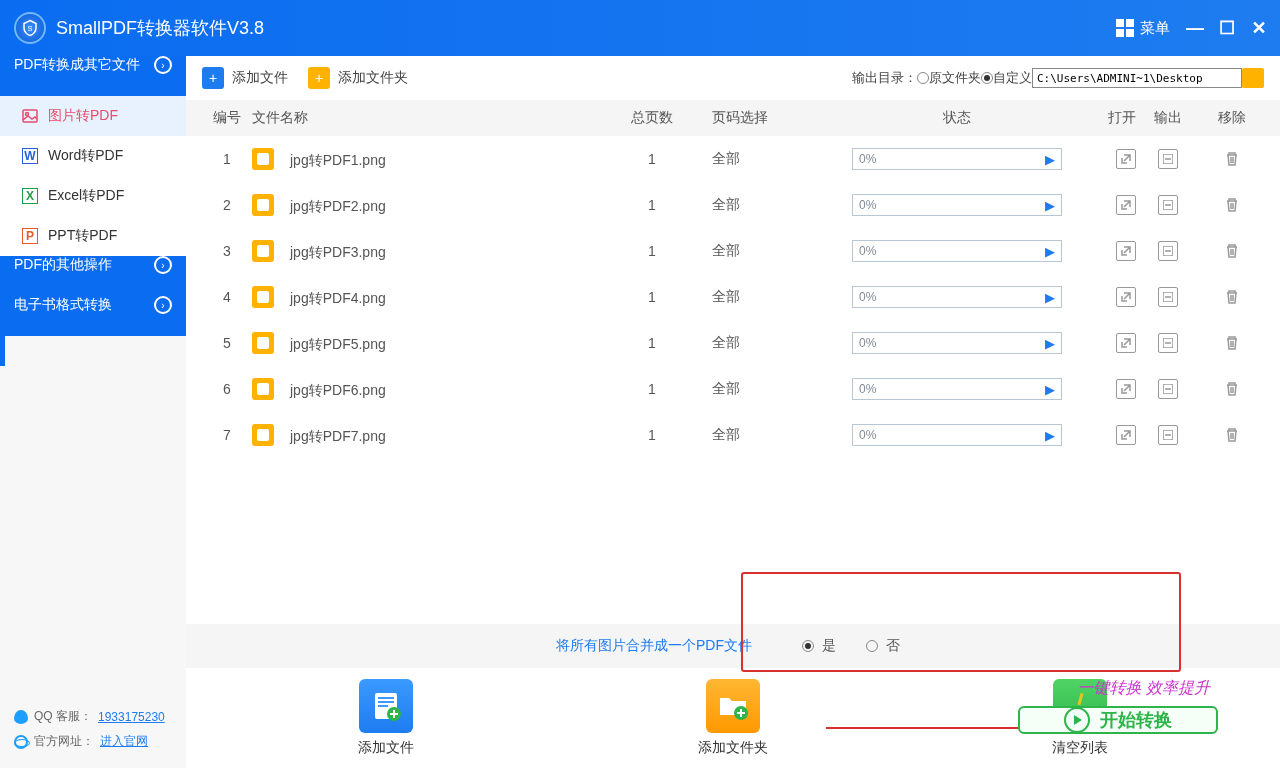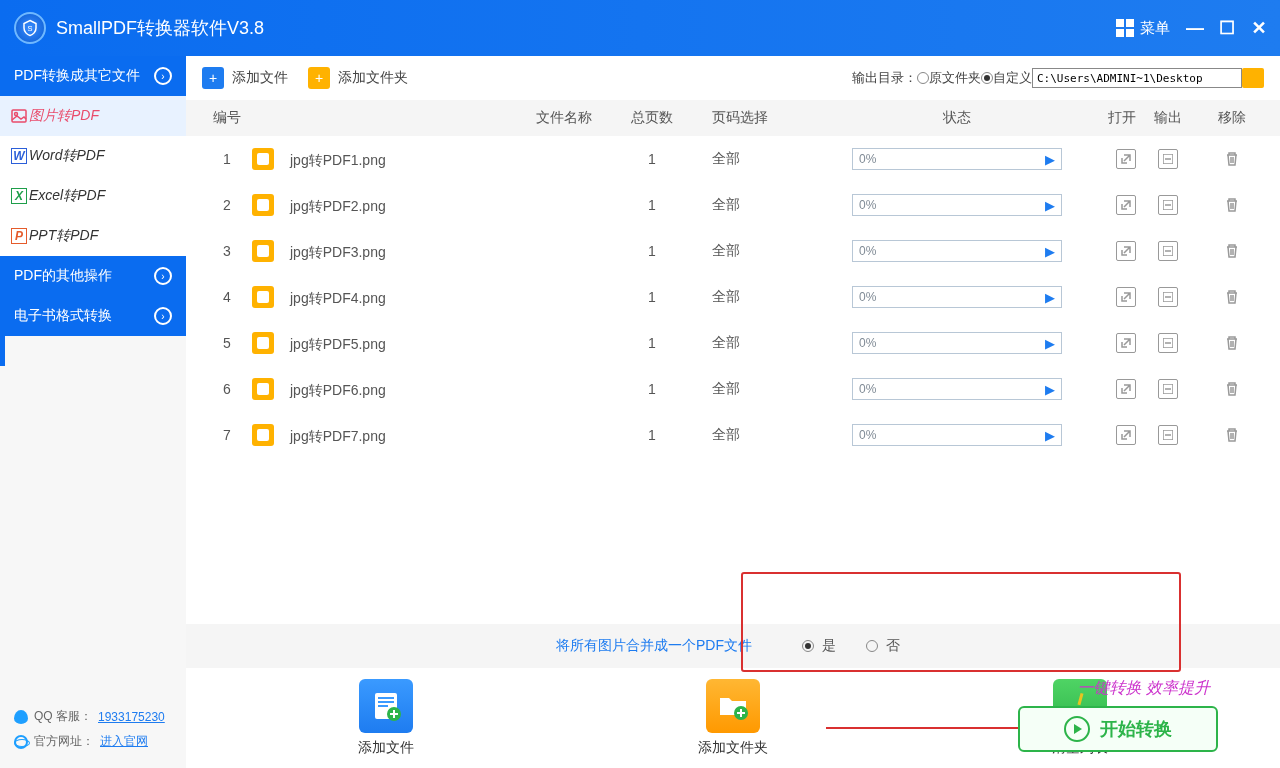--- a/index.html
+++ b/index.html
@@ -8,23 +8,23 @@
 .logo { width: 32px; height: 32px; border-radius: 50%; background: radial-gradient(circle,#3a8dff,#0a5ad0); border:2px solid #6fb8ff; display:flex; align-items:center; justify-content:center; margin-right:10px;}
 .logo svg { width:18px; height:18px; }
 .title { font-size: 18px; font-weight: 400; }
 .title-right { margin-left: auto; display:flex; align-items:center; gap:18px;}
 .menu-btn { display:flex; align-items:center; gap:6px; cursor:pointer; font-size:15px;}
 .menu-grid { width:18px; height:18px; display:grid; grid-template-columns:1fr 1fr; grid-template-rows:1fr 1fr; gap:2px;}
 .menu-grid span{background:#fff;}
 .win-btn { width:14px; height:14px; display:flex; align-items:center; justify-content:center; cursor:pointer; font-size:18px; font-weight:bold;}
 .main { display:flex; height:calc(100% - 56px); }
 .sidebar { width:205px; background:#f7f7f7; display:flex; flex-direction:column; }
-.side-cat { height:40px; background:#0a6cf0; color:#fff; display:flex; align-items:center; padding:0 14px; font-size:14px; cursor:pointer; justify-content:space-between;}
+.side-cat { height:40px; background:#0a6cf0; color:#fff; display:flex; padding:0 14px; font-size:14px; cursor:pointer; justify-content:space-between;}
 .chev { width:18px; height:18px; border:2px solid #fff; border-radius:50%; display:flex; align-items:center; justify-content:center; font-size:10px;}
-.side-sub { height:40px; background:#fff; display:flex; align-items:center; padding-left:11px; gap:2px; font-size:14px; color:#333; cursor:pointer;font-style:italic; }
+.side-sub { height:40px; background:#fff; display:flex; align-items:center; padding-left:22px; gap:10px; font-size:14px; color:#333; cursor:pointer; }
 .side-sub.sel { background:#e8f2ff; color:#e94b6b;}
 .side-sub .ico{ width:16px; height:16px; display:flex; align-items:center; justify-content:center;}
 .side-accent{ width:5px; background:#0a6cf0; height:30px; margin-top:0;}
 .side-footer{ margin-top:auto; padding:10px 14px; font-size:12px; color:#666;}
 .side-footer .row{ display:flex; align-items:center; gap:6px; margin-bottom:8px;}
 .side-footer a{ color:#1e7cf0; text-decoration:underline;}
 .content { flex:1; display:flex; flex-direction:column; background:#fff;}
 .toolbar { height:44px; display:flex; align-items:center; padding:0 16px; gap:20px; font-size:14px; color:#444;}
 .tb-btn{ display:flex; align-items:center; gap:8px; cursor:pointer;}
 .tb-ico{ width:22px; height:22px; display:flex; align-items:center; justify-content:center; color:#fff; border-radius:3px;}
@@ -54,21 +54,21 @@
 .merge-opt{ display:flex; align-items:center; gap:8px; color:#555;}
 .highlight-box{ position:absolute; border:2px solid #d93030; left:555px; width:440px; top:-52px; height:100px; pointer-events:none; border-radius:3px;}
 .bottom{ height:100px; display:flex; align-items:center; justify-content:space-around; padding:0 30px; position:relative;}
 .big-btn{ display:flex; flex-direction:column; align-items:center; gap:6px; cursor:pointer; font-size:14px; color:#333;}
 .big-ico{ width:54px; height:54px; border-radius:6px; display:flex; align-items:center; justify-content:center;}
 .big-ico.blue{ background:linear-gradient(#3a9aff,#1e7cf0);}
 .big-ico.orange{ background:linear-gradient(#ffb733,#ff9900);}
 .big-ico.green{ background:linear-gradient(#4fd464,#2db44a);}
 .promo{ position:absolute; right:70px; top:10px; font-size:16px; font-style:italic; color:#cc33cc;}
 .arrow-svg{ position:absolute; left:640px; top:40px; width:360px; height:40px;}
-.start-btn{ width:200px; height:46px; border:2px solid #2db44a; border-radius:6px; display:flex; align-items:center; justify-content:center; gap:10px; color:#2db44a; font-size:18px; font-weight:bold; cursor:pointer; position:absolute; right:62px; top:38px; background:#f5fff7;}
+.start-btn{ width:200px; height:28px; border:2px solid #2db44a; border-radius:6px; display:flex; align-items:center; justify-content:center; gap:10px; color:#2db44a; font-size:18px; font-weight:bold; cursor:pointer; position:absolute; right:62px; top:38px; background:#f5fff7;}
 .start-play{ width:26px; height:26px; border:2px solid #2db44a; border-radius:50%; display:flex; align-items:center; justify-content:center;}
 .qq-ico{width:14px;height:14px;background:#1e9fff;border-radius:50% 50% 50% 50% / 60% 60% 40% 40%;}
 .ie-ico{width:14px;height:14px;border:2px solid #1e9fff;border-radius:50%;position:relative;}
 .ie-ico::after{content:'';position:absolute;width:14px;height:6px;border:1.5px solid #1e9fff;border-radius:50%;top:2px;left:-2px;}
 </style>
 </head>
 <body>
 
 <div class="titlebar">
   <div class="logo">
@@ -162,21 +162,21 @@
         <span>原文件夹</span>
         <span class="radio on"></span>
         <span>自定义</span>
         <input class="path-input" value="C:\Users\ADMINI~1\Desktop" style="">
         <button class="folder-btn"></button>
       </div>
     </div>
 
     <div class="thead">
       <div class="c-num">编号</div>
-      <div class="c-name" style="text-align:right;">文件名称</div>
+      <div class="c-name" style="text-align:left;">文件名称</div>
       <div class="c-pages">总页数</div>
       <div class="c-sel">页码选择</div>
       <div class="c-status">状态</div>
       <div class="c-open">打开</div>
       <div class="c-out">输出</div>
       <div class="c-del">移除</div>
     </div>
 
     <div class="tbody" id="tbody">
         <div class="trow">

